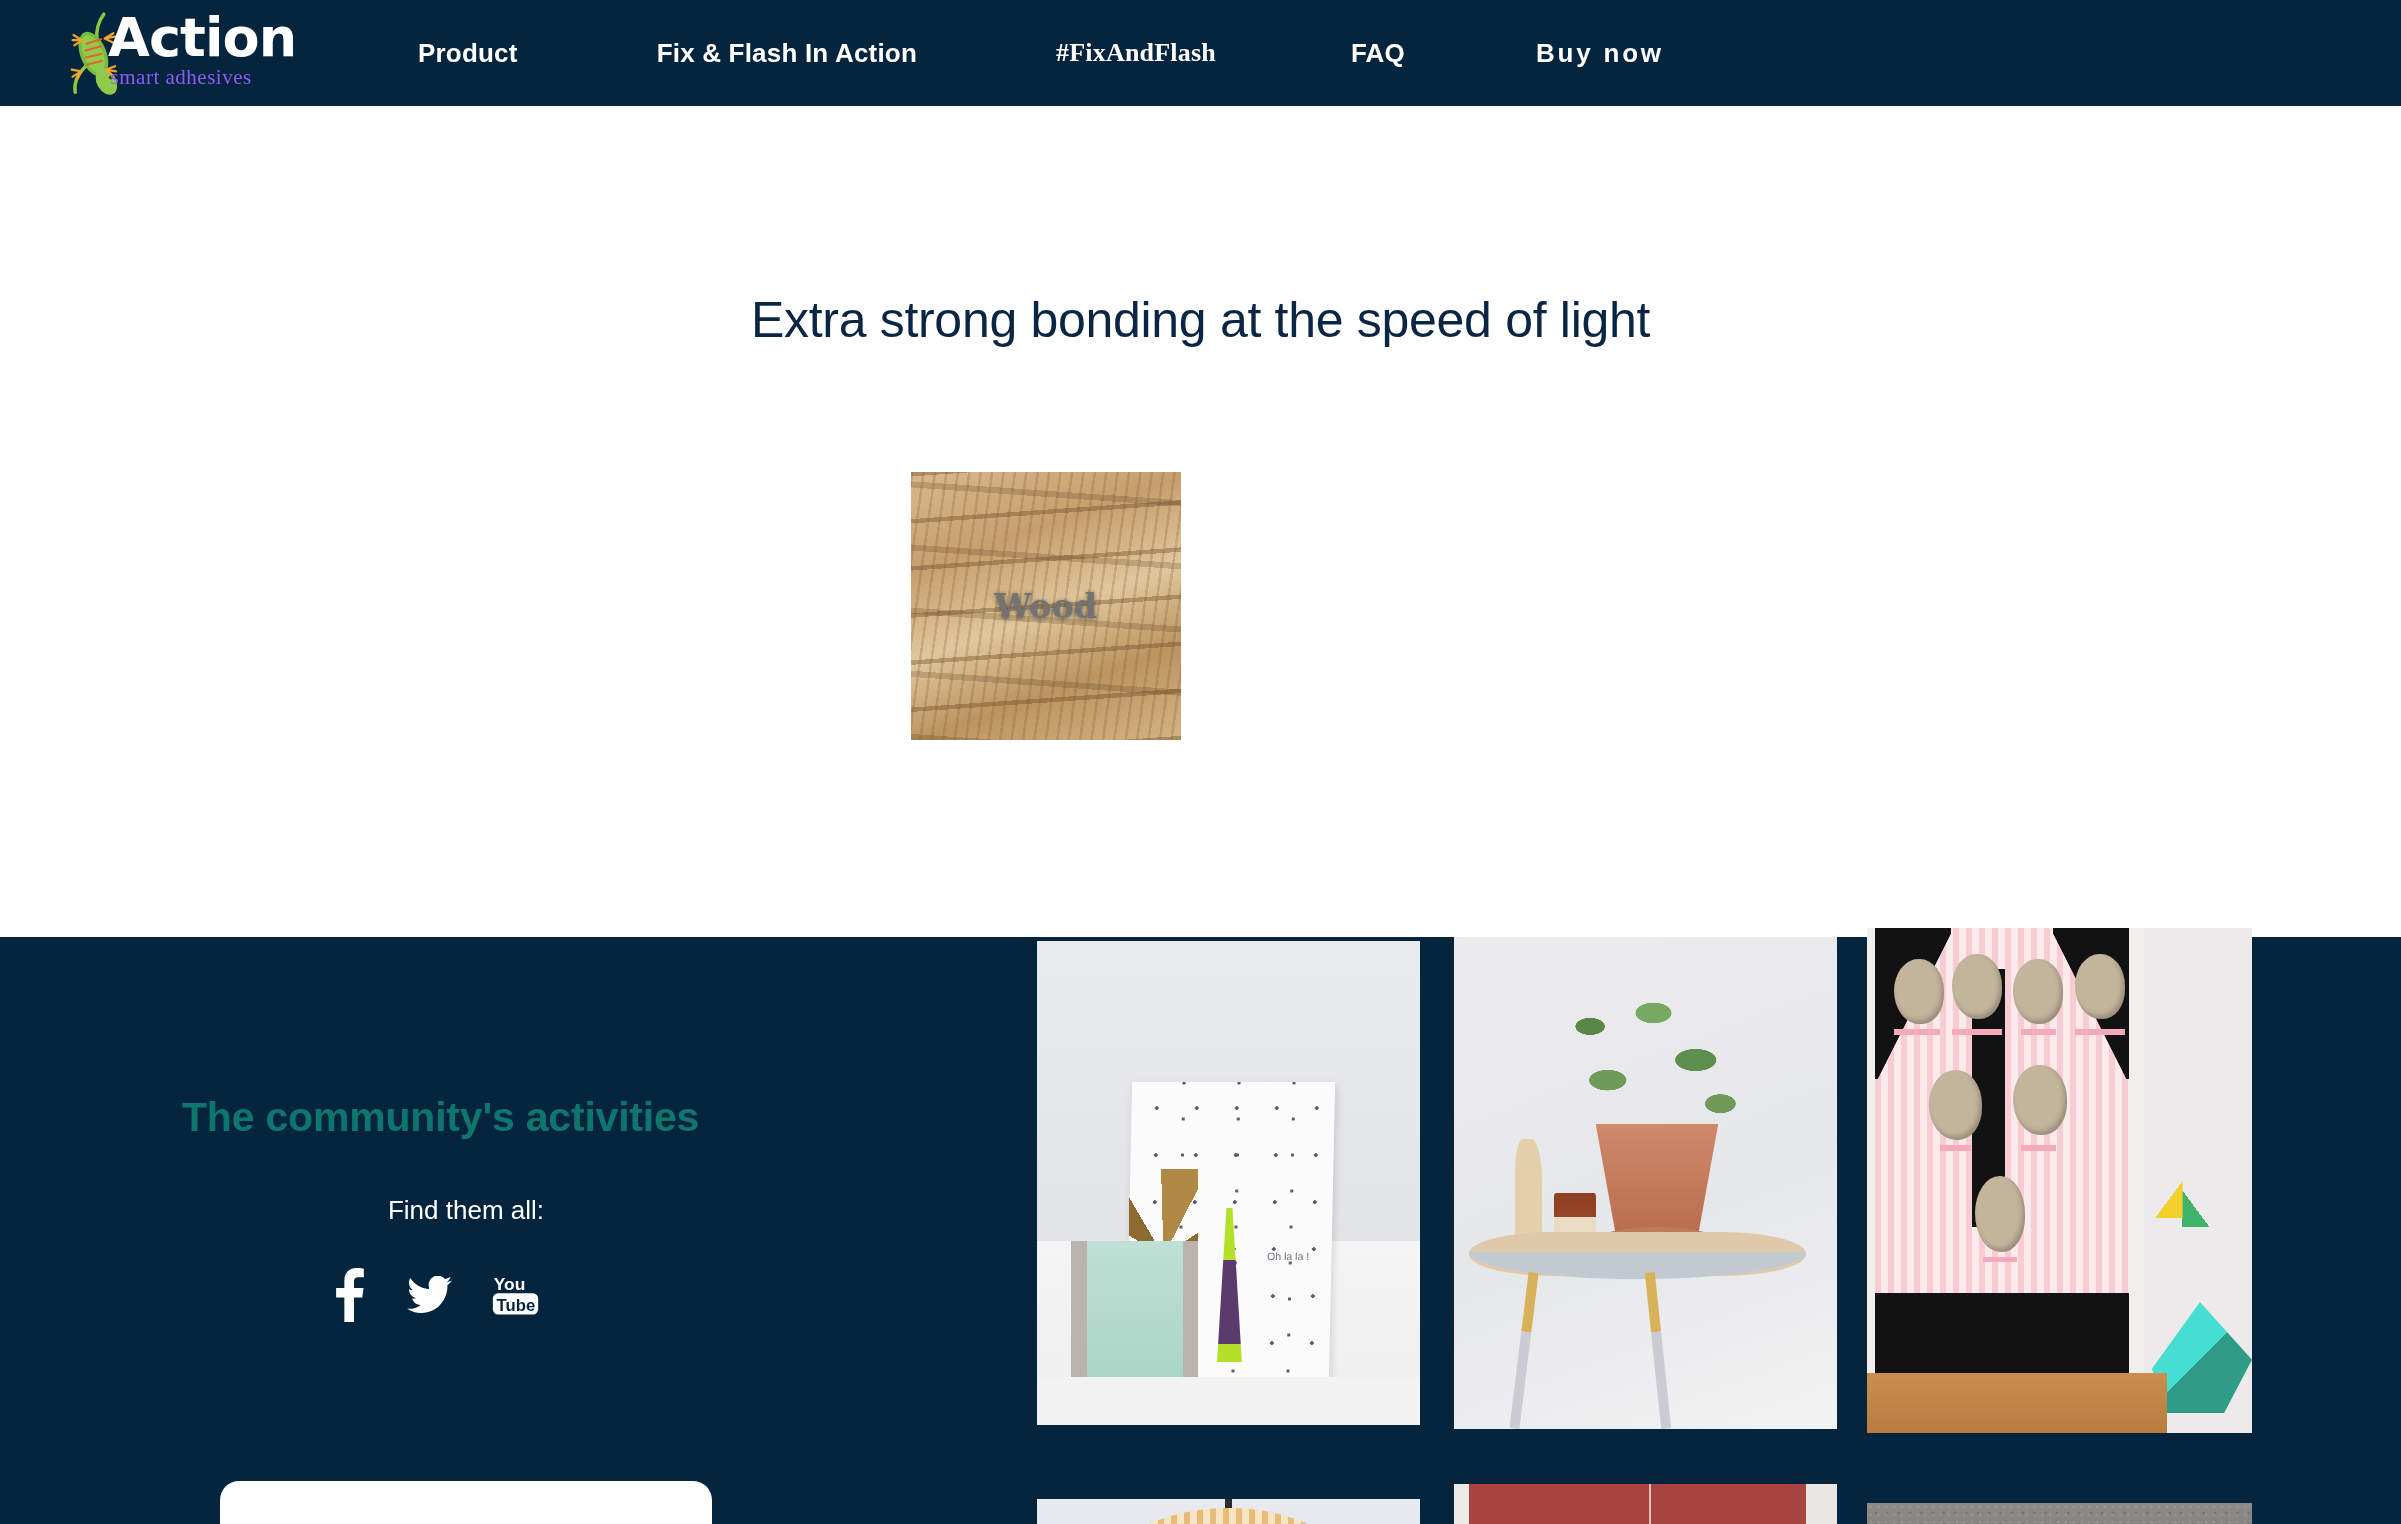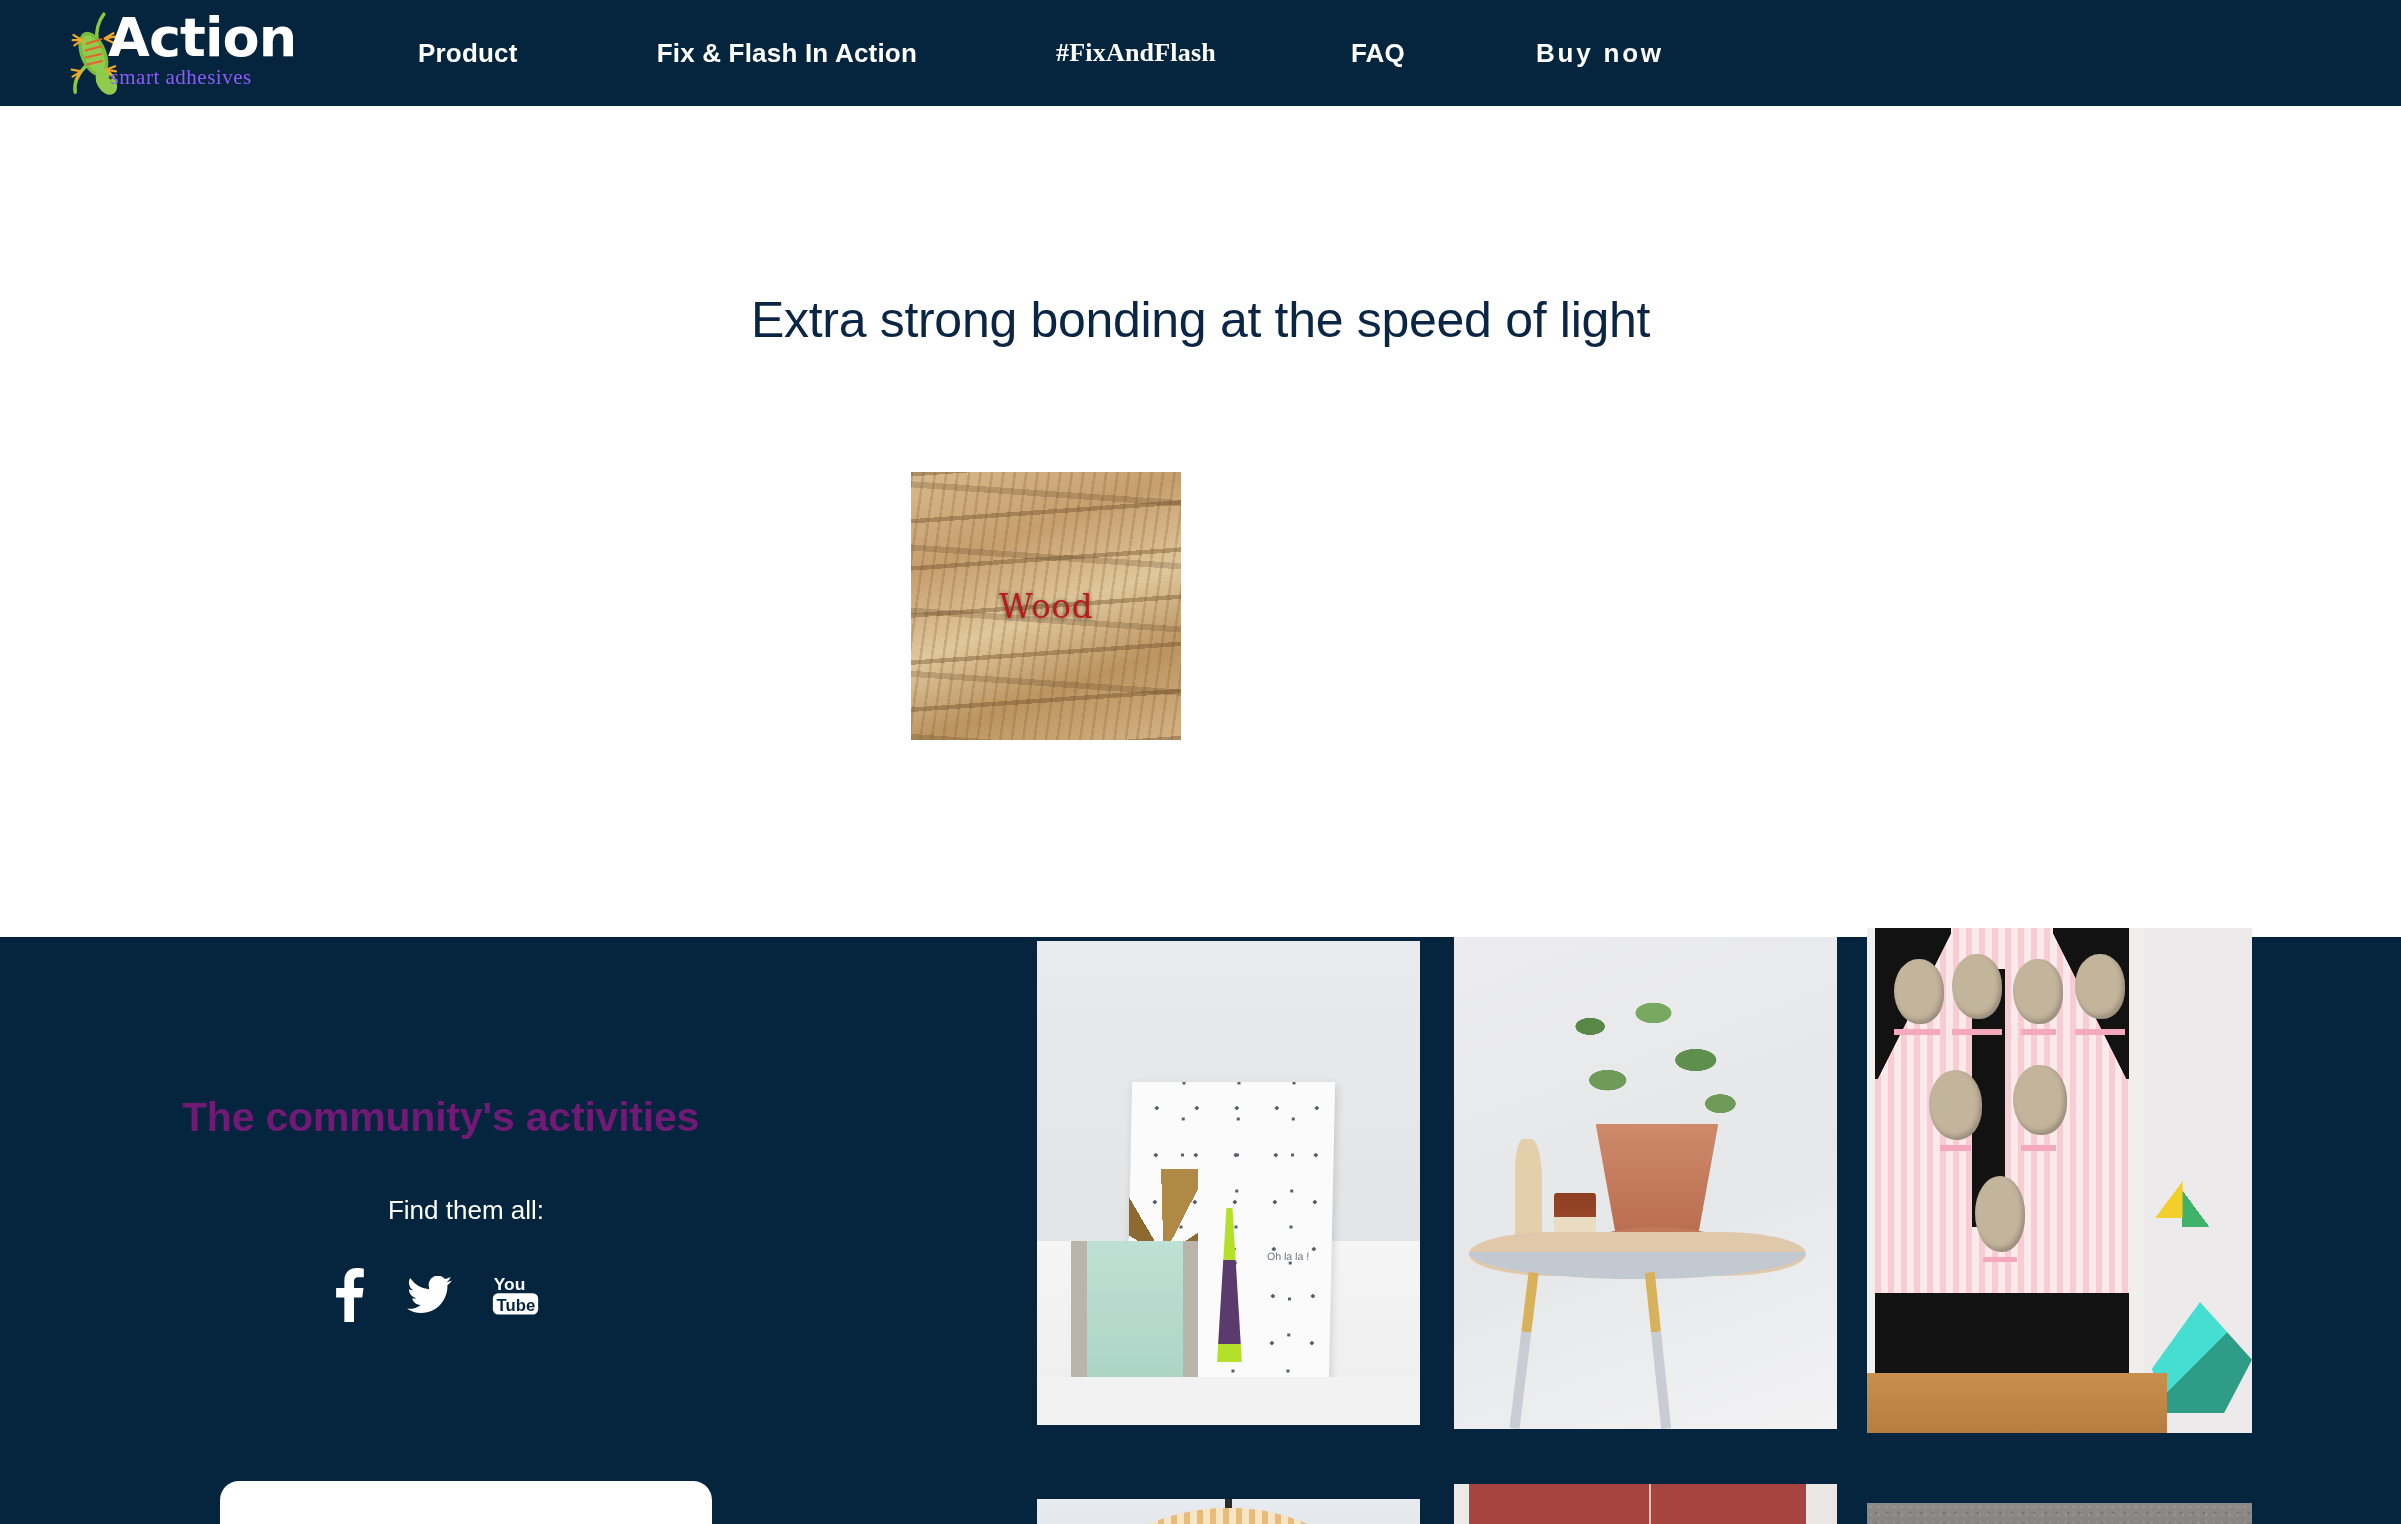--- a/index.html
+++ b/index.html
@@ -46,22 +46,22 @@
   .hero-title {
     position:absolute; top:185px; left:0; width:2401px; text-align:center;
     font-size:50px; font-weight:normal; color:#0b2545;
     font-family:"Liberation Sans", sans-serif; letter-spacing:-0.3px;
   }
 
   .tiles { position:absolute; top:366px; left:911px; width:824px; height:268px; display:flex; gap:6.1px; }
   .tile { position:relative; width:270px; height:268px; overflow:hidden; cursor:pointer; }
   .tile-label {
     position:absolute; left:0; width:100%; top:50%; transform:translateY(-50%);
-    text-align:center; color:#b91c1c;
-    font-family:"DejaVu Serif", serif; font-weight:normal; font-size:33px;
+    text-align:center; color:#737373;
+    font-family:"DejaVu Serif", serif; font-weight:bold; font-size:33px;
     text-shadow:0 1.7px 5.2px rgba(0,0,0,.55);
     letter-spacing:0.4px;
   }
   
   .tex-wood {
     position:absolute; inset:0;
     background:
       repeating-linear-gradient(98deg, rgba(120,82,40,.22) 0px, rgba(120,82,40,.22) 2.6px, rgba(255,255,255,0) 2.6px, rgba(255,255,255,0) 11.3px),
       repeating-linear-gradient(176deg, rgba(92,60,26,.34) 0px, rgba(92,60,26,.34) 4.4px, rgba(215,176,124,0) 4.4px, rgba(215,176,124,0) 47px),
       repeating-linear-gradient(4deg, rgba(70,44,16,.20) 0px, rgba(70,44,16,.20) 6.1px, rgba(0,0,0,0) 6.1px, rgba(0,0,0,0) 63px),
@@ -99,21 +99,21 @@
     cursor:pointer;
   }
 
   
   .community {
     position:absolute; top:937px; left:0; width:2401px; height:588px;
     background:#05253F; overflow:hidden;
   }
   .comm-title {
     position:absolute; left:182px; top:1094px;
-    color:#701a75; font-size:41px; font-weight:bold;
+    color:#0f766e; font-size:41px; font-weight:bold;
     font-family:"Liberation Sans", sans-serif; letter-spacing:-0.2px;
   }
   .comm-sub {
     position:absolute; left:0px; top:1195px; width:932px; text-align:center;
     color:#ffffff; font-size:26px; font-family:"Liberation Sans", sans-serif;
   }
   .socials { position:absolute; left:329px; top:1268px; display:flex; align-items:center; gap:40px; }
   .social-ic { cursor:pointer; display:block; }
   .discover-btn {
     position:absolute; left:220px; top:1481px; width:492px; height:100px;

